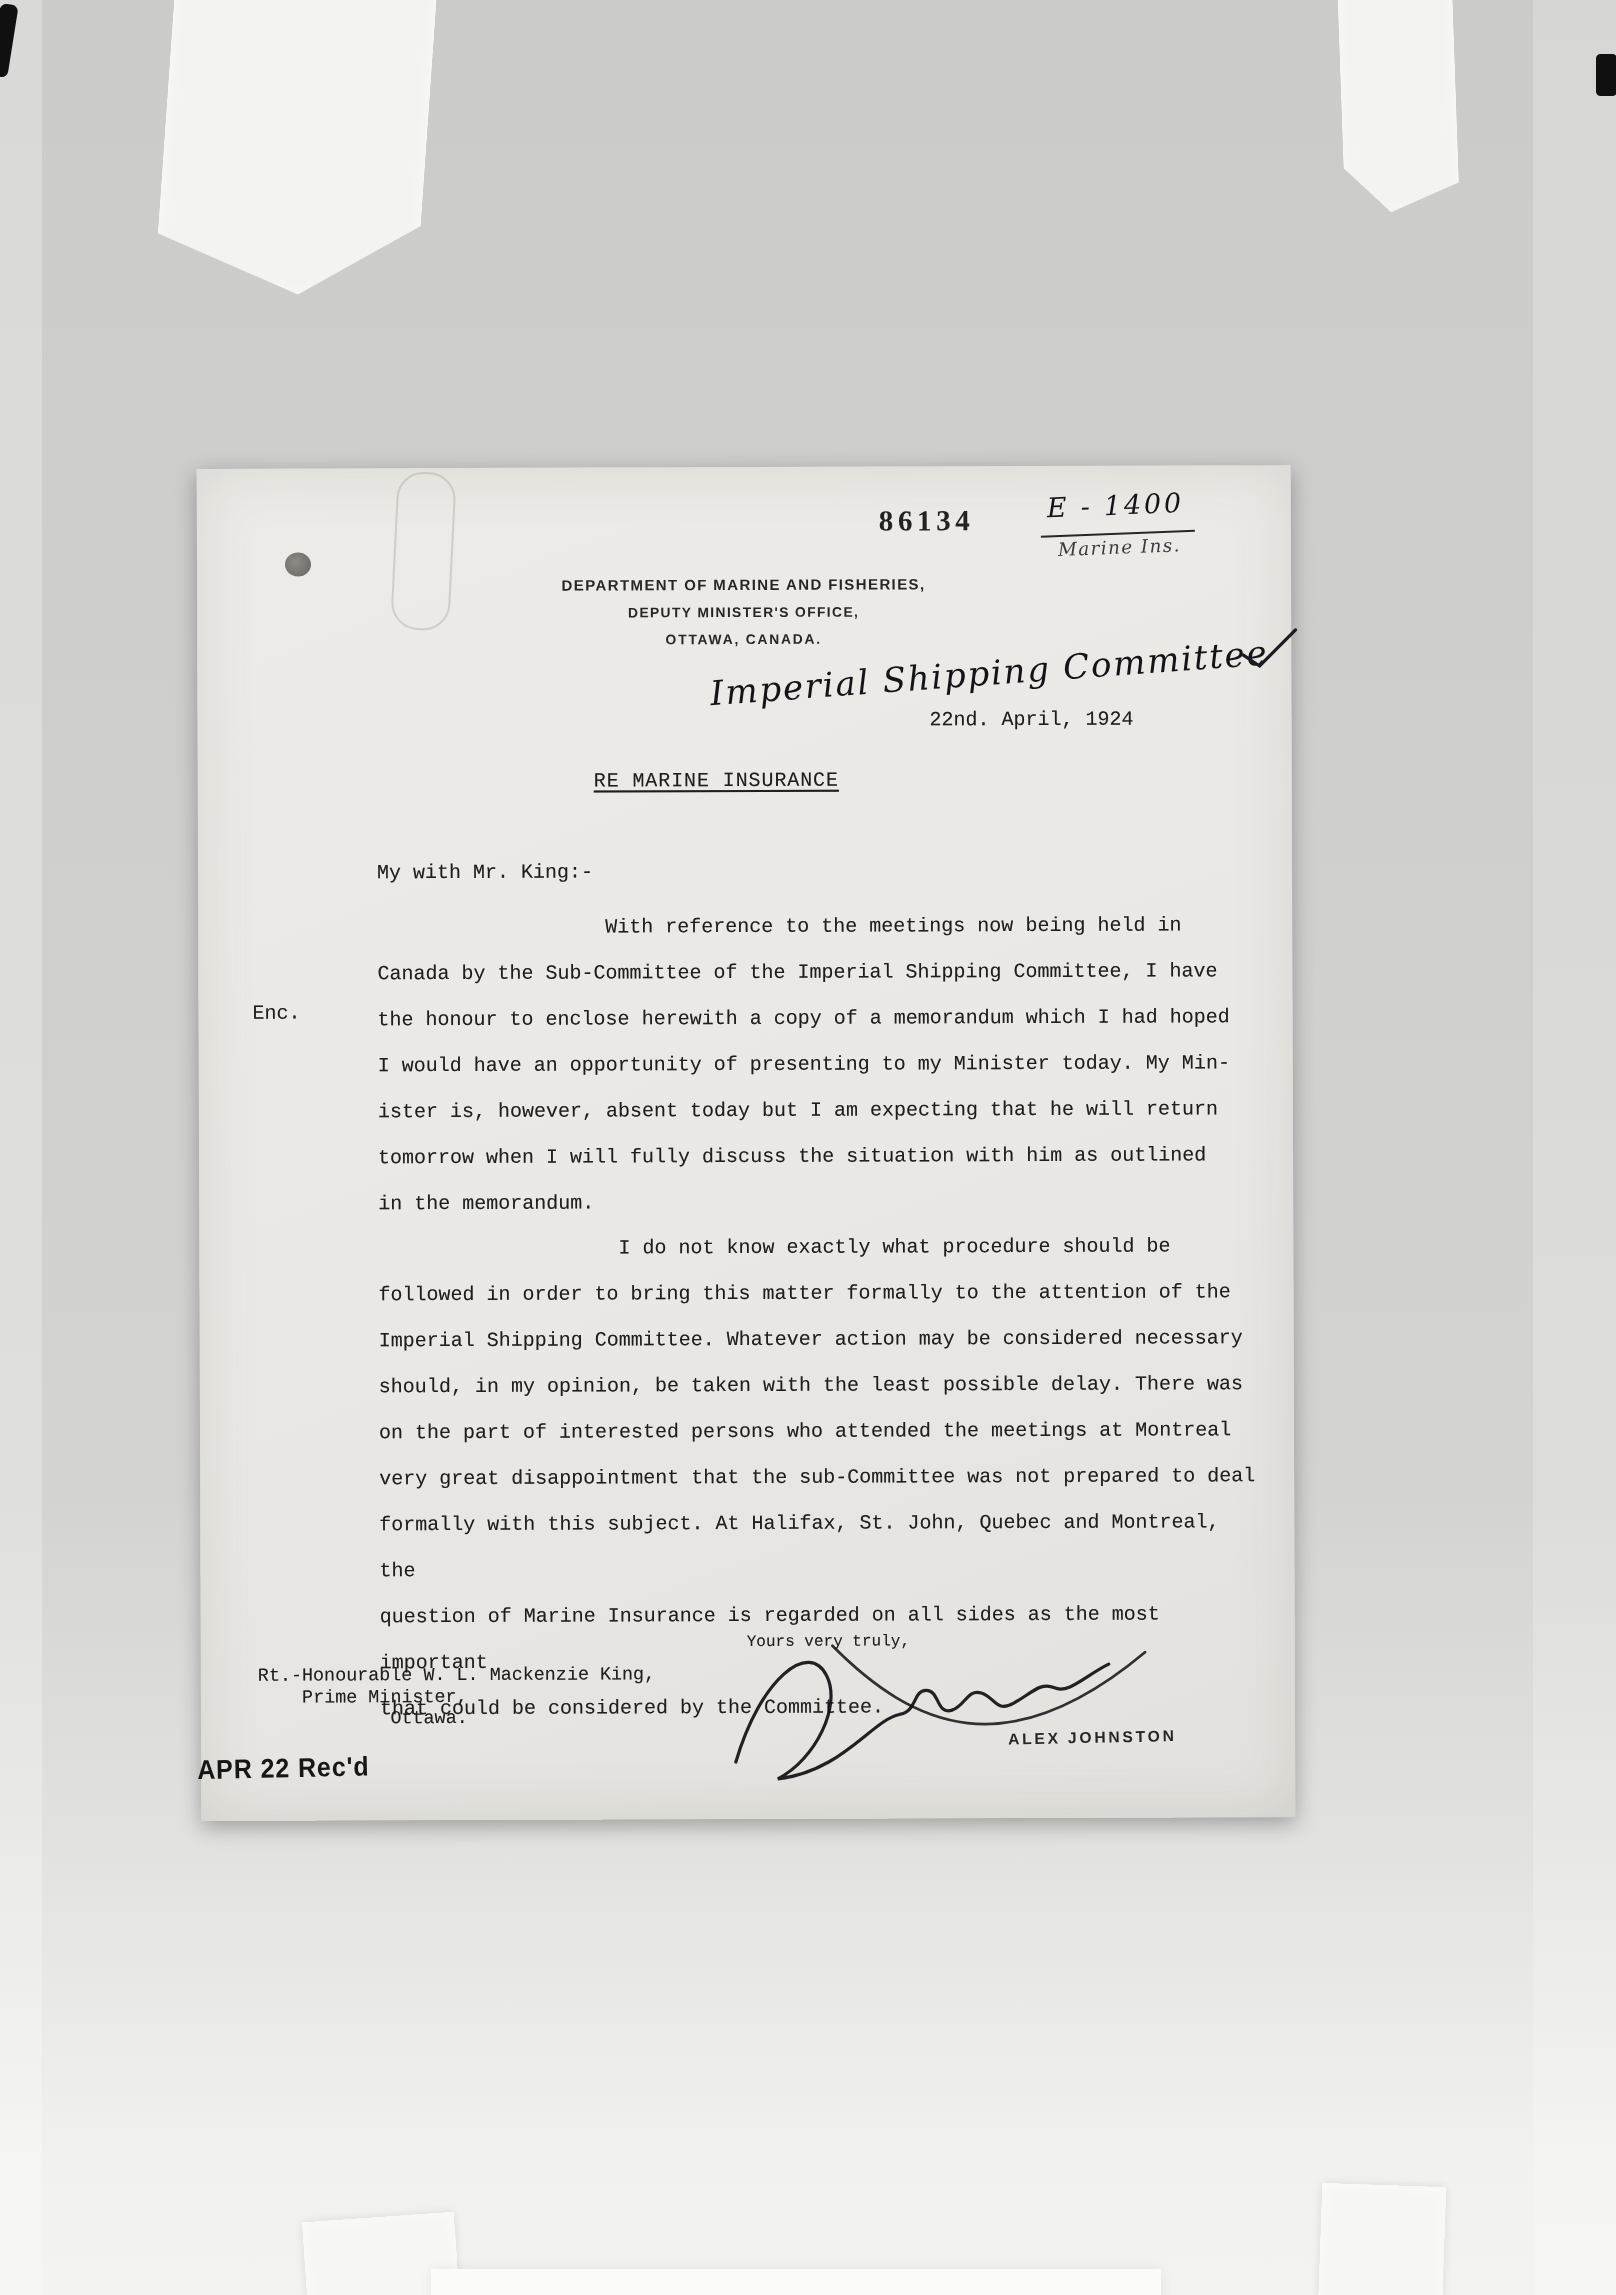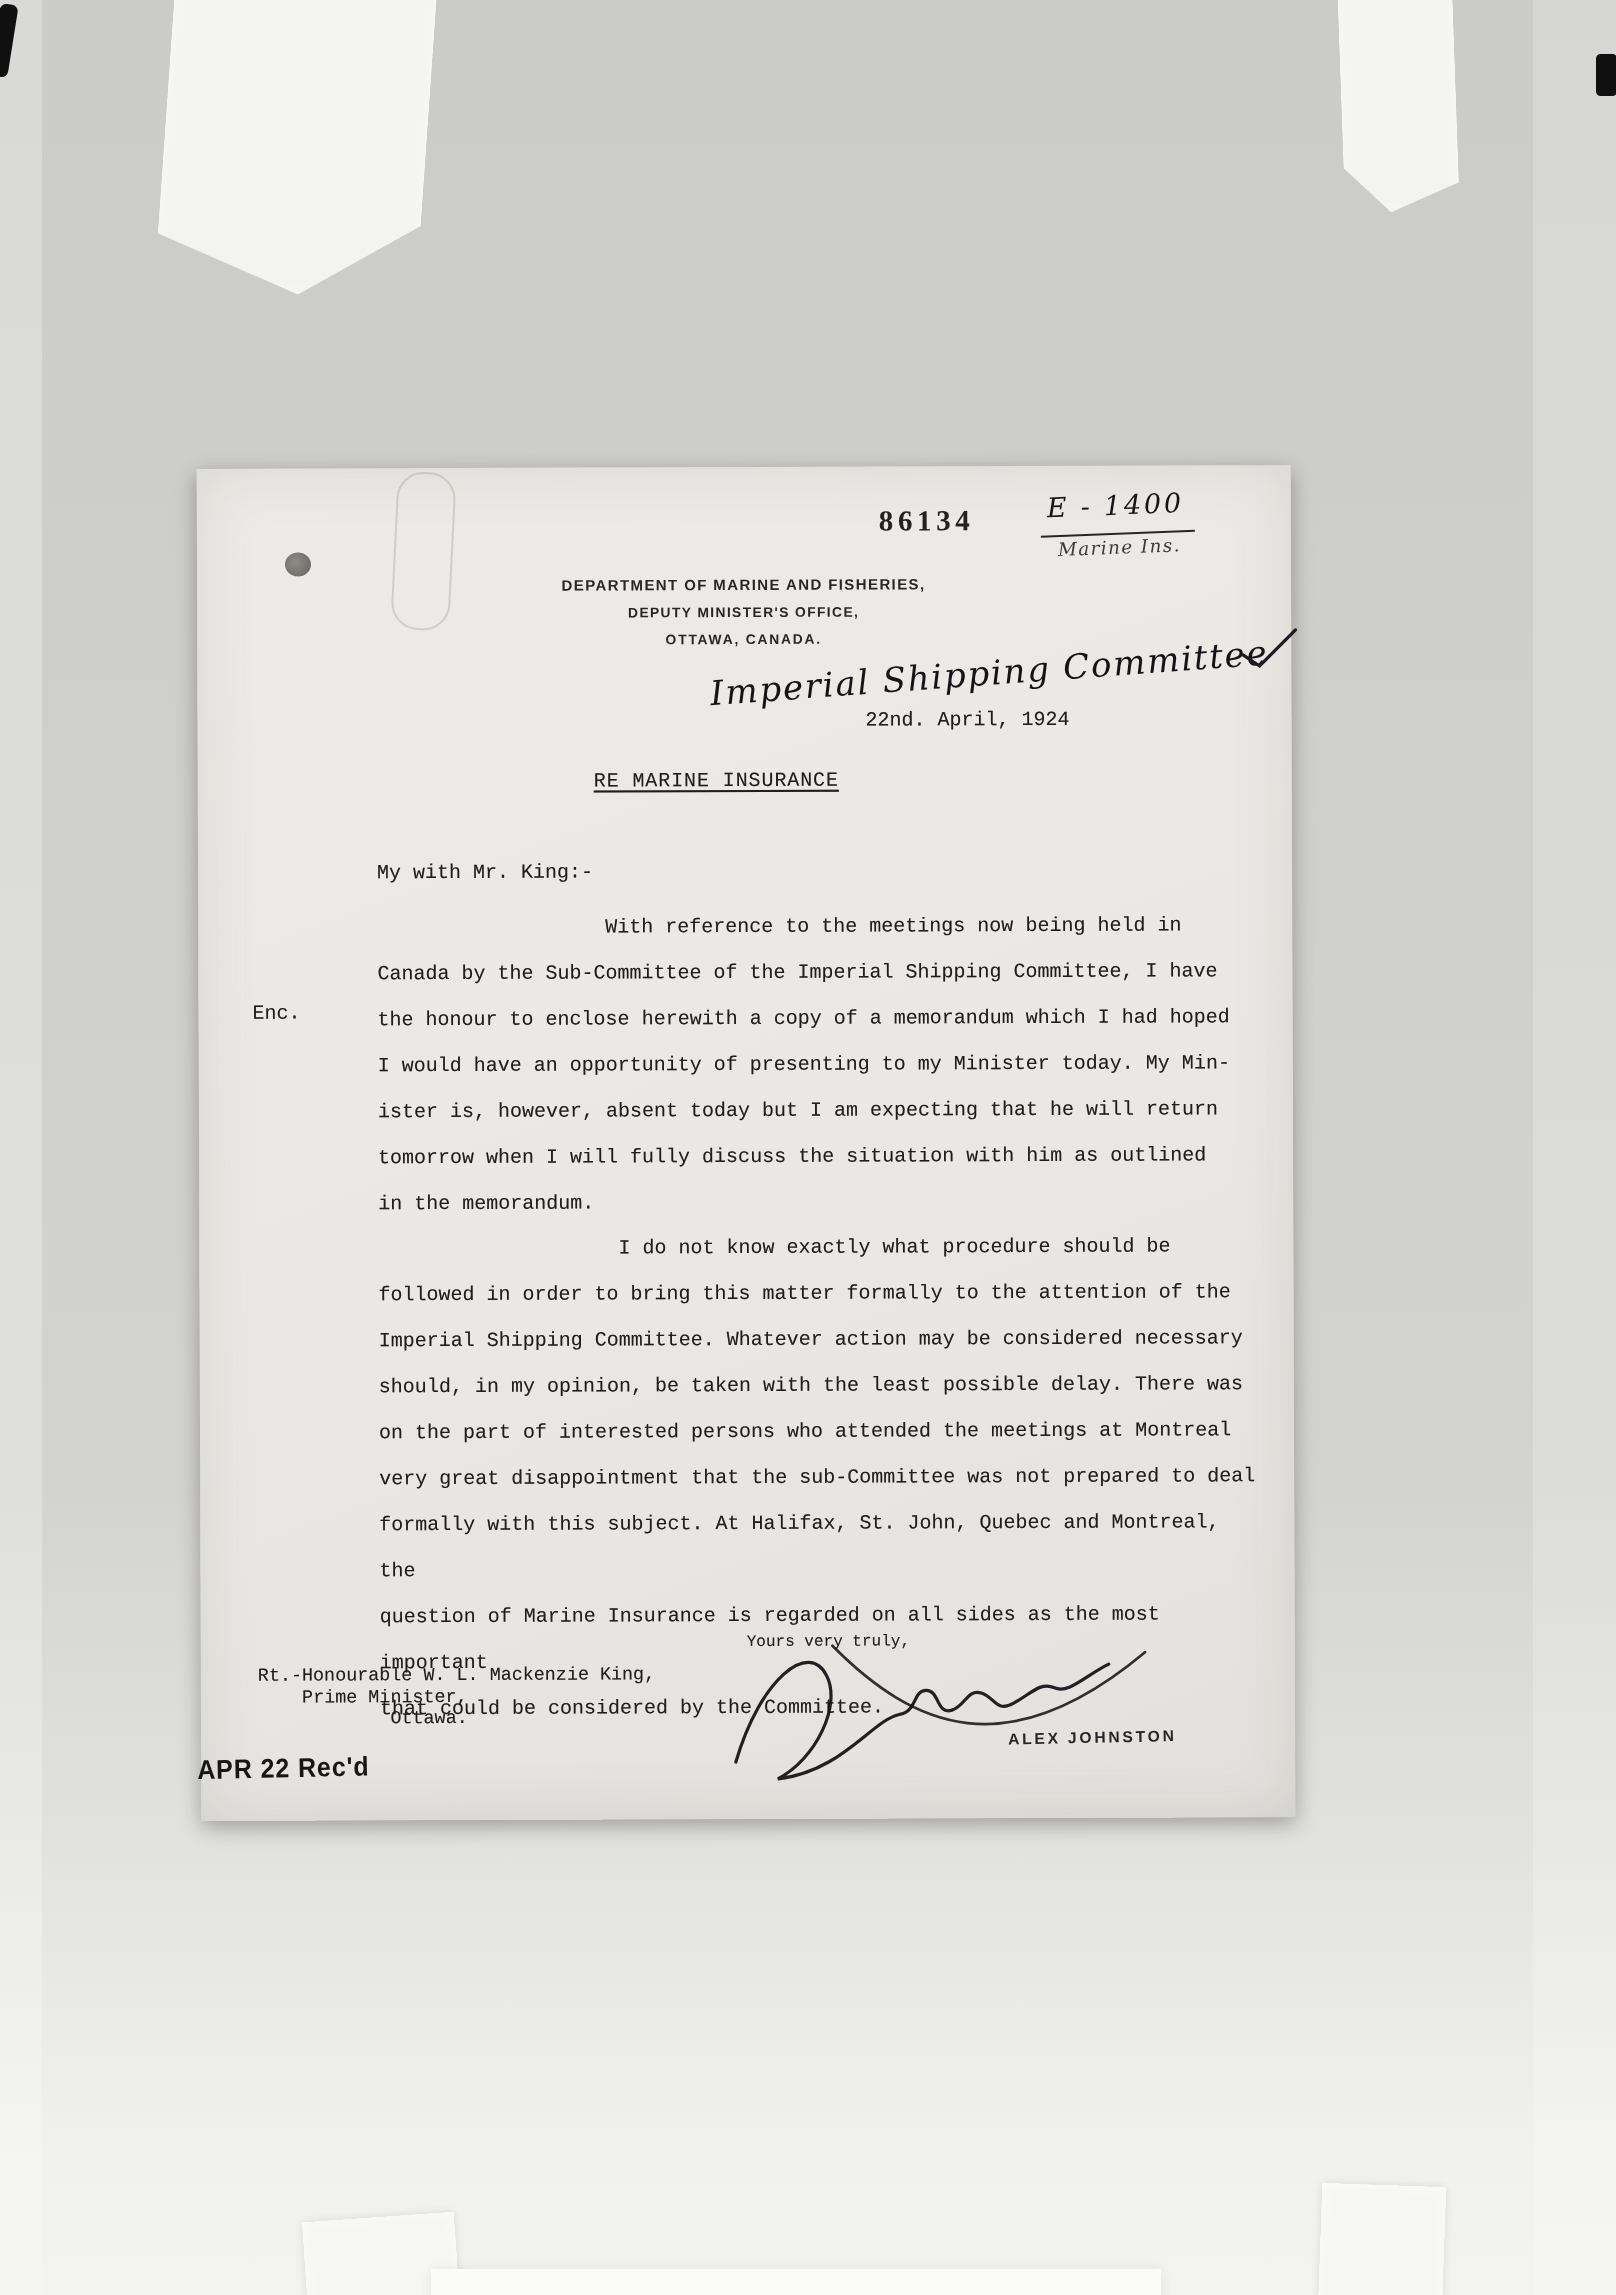--- a/index.html
+++ b/index.html
@@ -66,21 +66,21 @@
   #letterhead{left:317px;top:109px;width:459px;text-align:center;color:#262626;}
   #letterhead div{position:static;}
   #letterhead-line1{font-weight:700;font-size:15px;letter-spacing:1.4px;}
   #letterhead-line2{font-weight:700;font-size:13.8px;letter-spacing:1.4px;margin-top:12px;}
   #letterhead-line3{font-weight:700;font-size:13.8px;letter-spacing:1.8px;margin-top:12px;}
 
   #handwritten-annotation{left:512px;top:186px;width:578px;font-size:34px;letter-spacing:1.8px;
     transform:rotate(-4deg);white-space:nowrap;}
   #annotation-check{left:1042px;top:161px;}
 
-  #date-line{left:668px;top:242px;font-size:20px;}
+  #date-line{left:732px;top:242px;font-size:20px;}
   #subject-line{left:396px;top:302px;font-size:20px;letter-spacing:0.9px;
     text-decoration:underline;text-decoration-thickness:1.8px;text-underline-offset:4.1px;text-align:right;}
   #salutation{left:179px;top:393px;font-size:20px;}
 
   .body-block{left:179px;width:881px;font-size:20px;line-height:46px;white-space:pre-wrap;}
   #body-para1{top:437px;}
   #body-para2{top:758px;}
   #enclosure-note{left:54px;top:533px;font-size:20px;
     text-decoration-thickness:1.8px;text-underline-offset:3.7px;}
 

